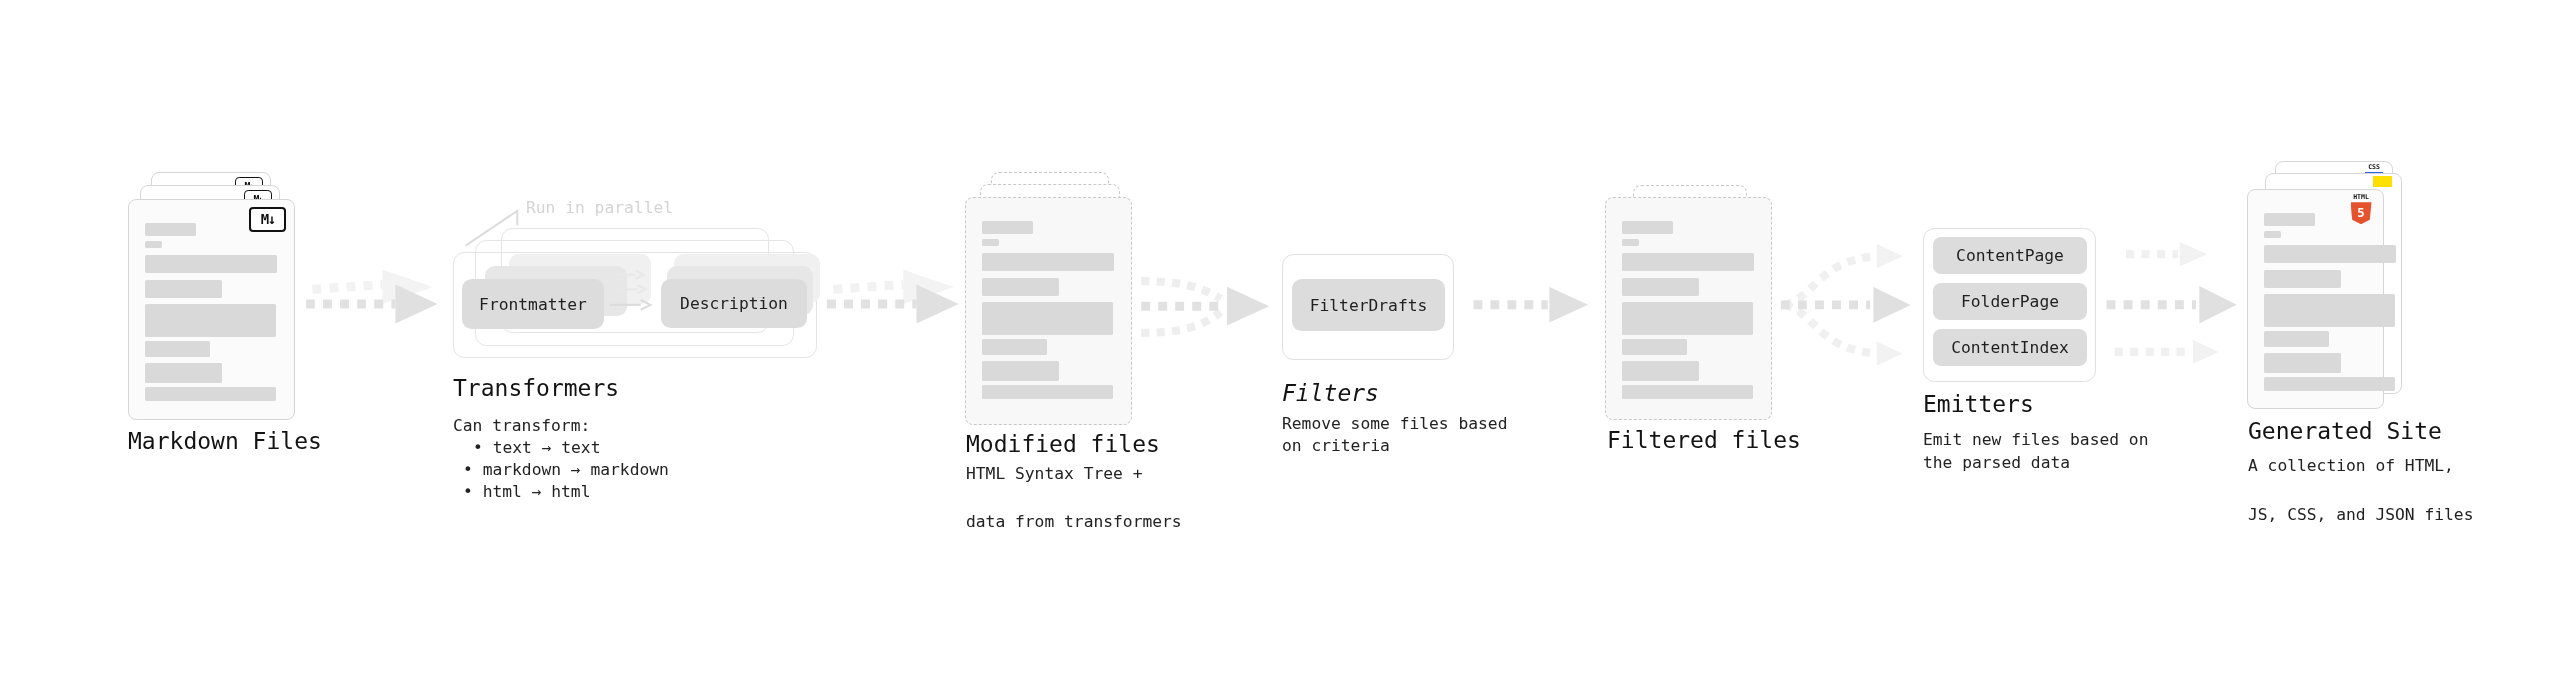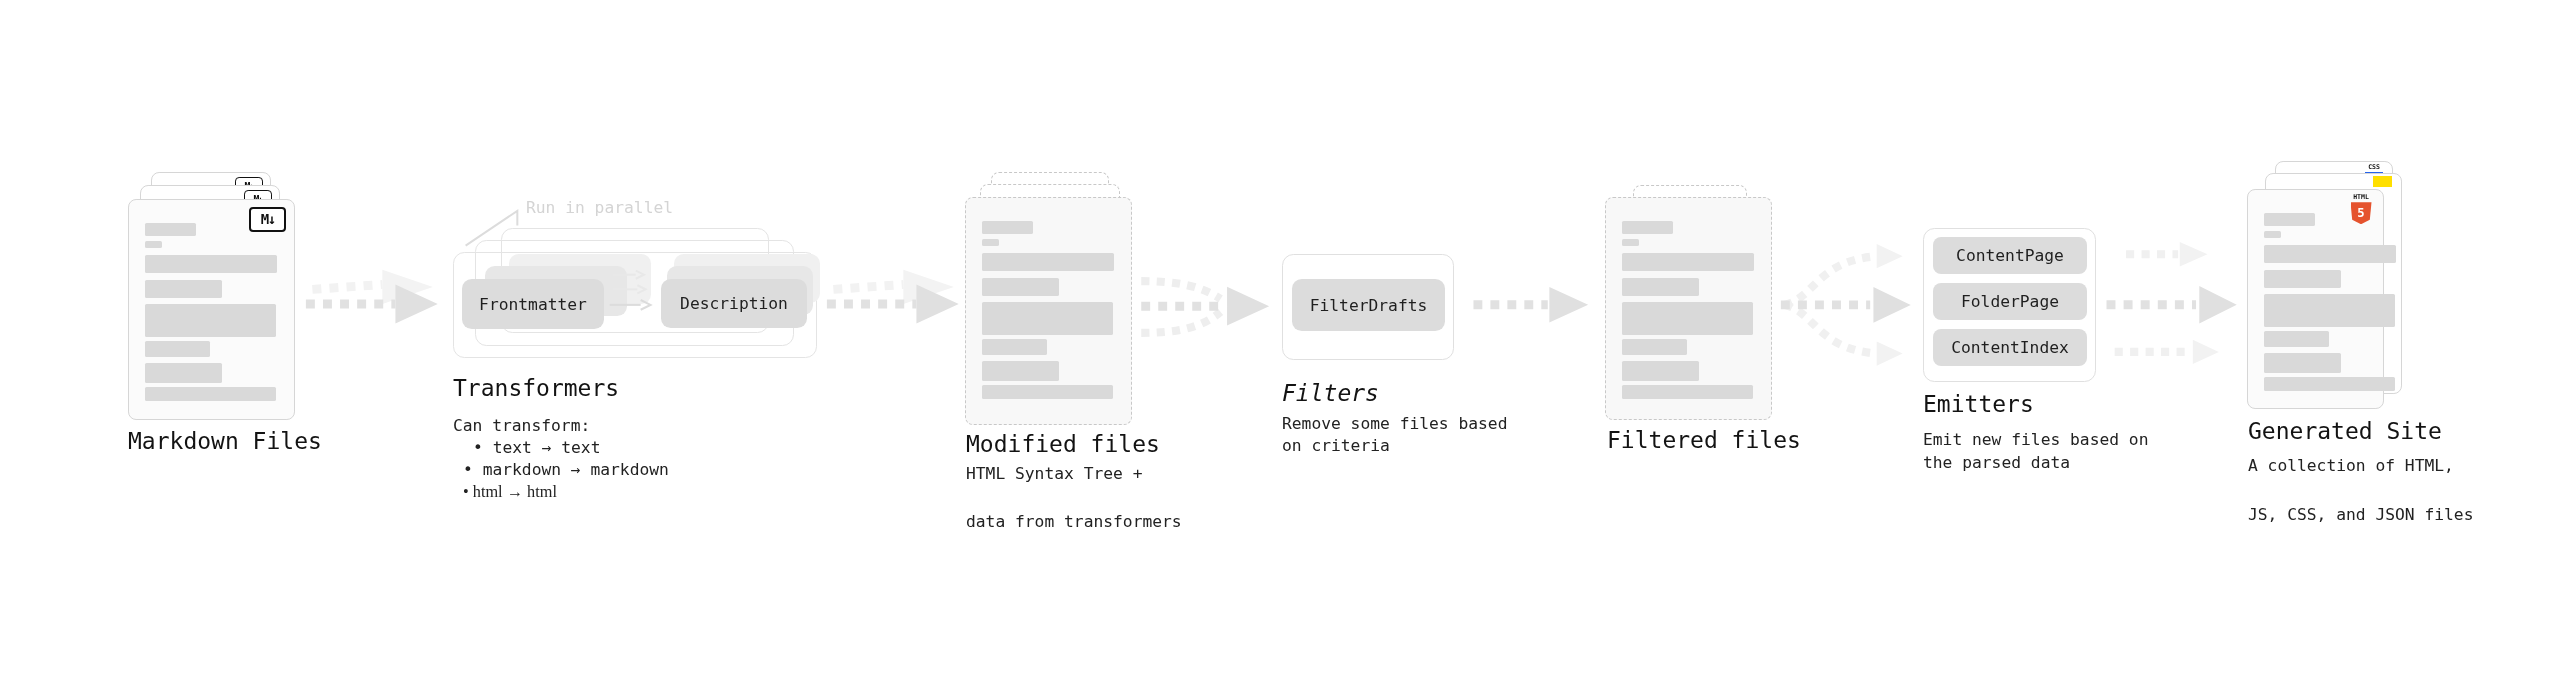--- a/index.html
+++ b/index.html
@@ -112,21 +112,21 @@
       <line x1="6" y1="26" x2="36" y2="26" stroke="#e8e8e8" stroke-width="2.5"></line>
       <polyline points="36,21 46,26 36,31" stroke="#e8e8e8" stroke-width="2.5" fill="none"></polyline>
       <line x1="2" y1="45" x2="40" y2="45" stroke="#dcdcdc" stroke-width="2.5"></line>
       <polyline points="40,39 52,45 40,51" stroke="#dcdcdc" stroke-width="2.5" fill="none"></polyline>
     </svg>
 
     <div class="title" style="left:453px;top:375px;">Transformers</div>
     <div class="sub" style="left:453px;top:416px;">Can transform:</div>
     <div class="sub" style="left:463px;top:438px;margin-left:10px;"><span>•</span> <span>text → text</span></div>
     <div class="sub" style="left:463px;top:460px;"><span>•</span> <span>markdown → markdown</span></div>
-    <div class="sub" style="left:463px;top:482px;font-family:Liberation Serif, serif;"><span>•</span> <span>html → html</span></div>
+    <div class="sub" style="left:463px;top:482px;"><span>•</span> <span>html → html</span></div>
   </div>
 
   <svg class="abs" style="left:822px;top:268px;" width="140" height="59" viewBox="0 0 172 72">
     <line x1="14" y1="26" x2="100" y2="20" stroke="#f2f2f2" stroke-width="11" stroke-dasharray="11 10"></line>
     <polygon points="100,2 162,23 100,44" fill="#f3f3f3"></polygon>
     <line x1="6" y1="44" x2="116" y2="44" stroke="#e1e1e1" stroke-width="11" stroke-dasharray="11 10"></line>
     <polygon points="116,20 168,44 116,68" fill="#e0e0e0"></polygon>
   </svg>
 
   <div>

